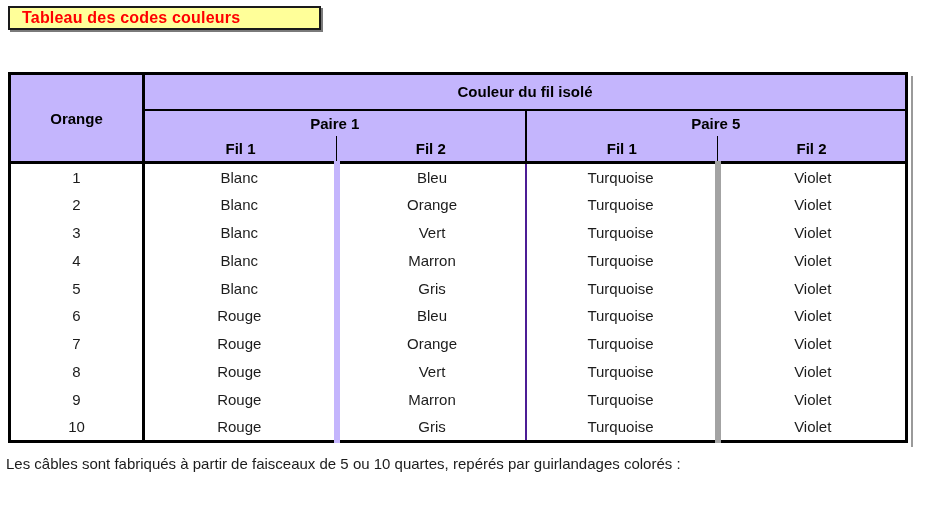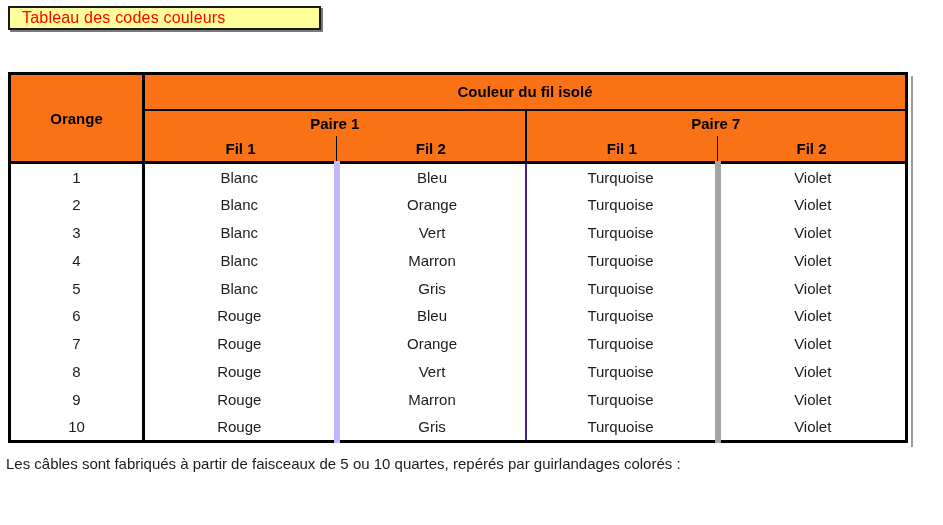--- a/index.html
+++ b/index.html
@@ -25,21 +25,21 @@
     height: 20px;
     background: #FFFF99;
     border: 2px solid #1a1a1a;
     box-shadow: 2px 2px 0 #7a7a7a;
     display: flex;
     align-items: center;
     padding-left: 12px;
   }
   .title-box .title-text {
     color: #FF0000;
-    font-weight: normal;
+    font-weight: bold;
     font-size: 16px;
     letter-spacing: 0.2px;
     white-space: nowrap;
   }
 
   
   .table-wrap {
     position: absolute;
     left: 8px;
     top: 72px;
@@ -64,21 +64,21 @@
     padding: 0;
     text-align: center;
     vertical-align: middle;
     overflow: hidden;
     white-space: nowrap;
   }
   .color-table {
     border: 3px solid #000000;
   }
   thead th {
-    background: #f97316;
+    background: #c4b5fd;
     color: #000000;
     font-weight: bold;
     font-size: 15px;
   }
   
   tr.row-couleur { height: 36px; }
   tr.row-paire   { height: 26px; }
   tr.row-fil     { height: 27px; }
   tbody tr       { height: 27.9px; }
 
@@ -128,21 +128,21 @@
         <col style="width:192px">
         <col style="width:189px">
       </colgroup>
       <thead>
         <tr class="row-couleur">
           <th rowspan="3" class="h-quartes">Orange</th>
           <th colspan="4" class="h-couleur">Couleur du fil isolé</th>
         </tr>
         <tr class="row-paire">
           <th colspan="2" class="h-paire1">Paire 1</th>
-          <th colspan="2">Paire 7</th>
+          <th colspan="2">Paire 5</th>
         </tr>
         <tr class="row-fil">
           <th>Fil 1</th>
           <th class="h-fil-p1f2">Fil 2</th>
           <th class="h-fil-p2f1">Fil 1</th>
           <th class="h-fil-p2f2">Fil 2</th>
         </tr>
       </thead>
       <tbody>
         <tr>

